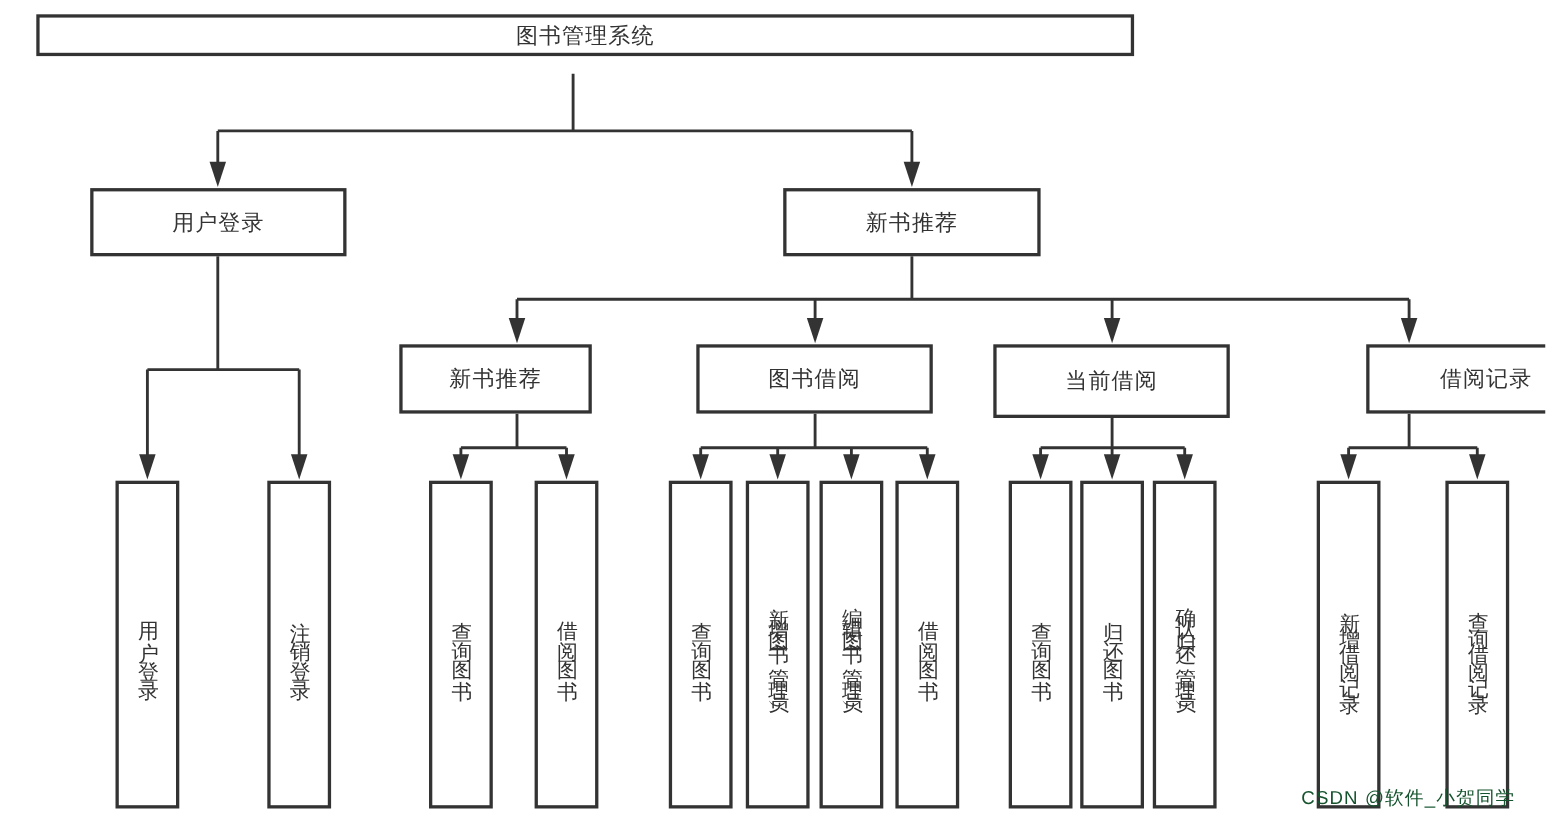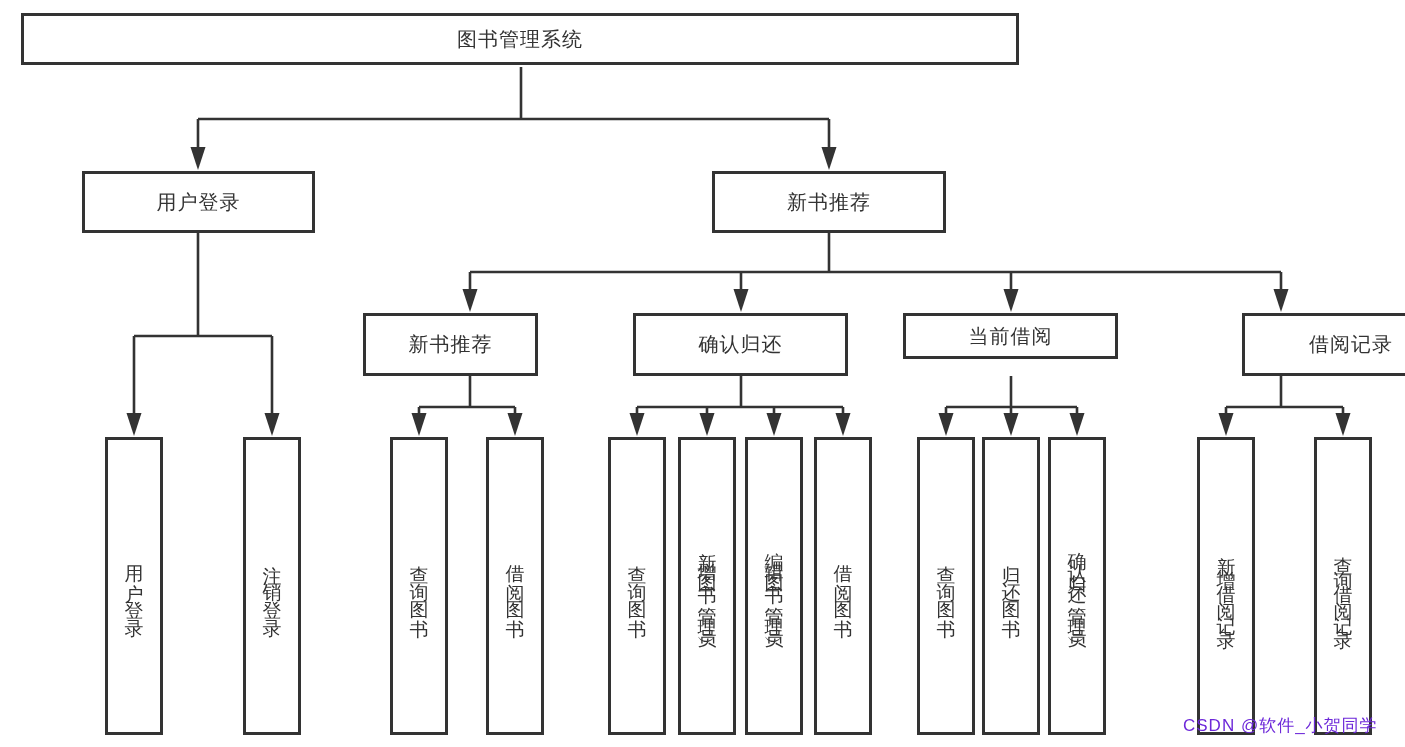--- a/index.html
+++ b/index.html
@@ -16,21 +16,21 @@
   .vbox{top:437px;width:58px;height:298px;}
   .vtext{
     writing-mode:vertical-rl;text-orientation:mixed;
     font-size:19px;line-height:1.05;white-space:nowrap;
   }
   .ls4{letter-spacing:18px;}
   .ls6{letter-spacing:15px;}
   .ls9{letter-spacing:11px;}
   .watermark{
     position:absolute;left:1183px;top:714px;z-index:3;
-    font-size:17px;color:#6d28d9;letter-spacing:1px;white-space:nowrap;
+    font-size:17px;color:#14532d;letter-spacing:1px;white-space:nowrap;
   }
 </style>
 </head>
 <body>
 
 <div class="canvas">
 
   <svg class="wires" viewBox="0 0 1405 747">
     <path d="M521 67 V119 M198 119 H829 M198 119 V150 M829 119 V150
          M198 232 V336 M134 336 H272 M134 336 V416 M272 336 V416
@@ -55,38 +55,38 @@
       <polygon points="766.5,413 781.5,413 774,436"></polygon>
       <polygon points="835.5,413 850.5,413 843,436"></polygon>
       <polygon points="938.5,413 953.5,413 946,436"></polygon>
       <polygon points="1003.5,413 1018.5,413 1011,436"></polygon>
       <polygon points="1069.5,413 1084.5,413 1077,436"></polygon>
       <polygon points="1218.5,413 1233.5,413 1226,436"></polygon>
       <polygon points="1335.5,413 1350.5,413 1343,436"></polygon>
     </g>
   </svg>
 
-  <div class="box hbox" style="left:21px;top:13px;width:998px;height:52px">
+  <div class="box hbox" style="left:33px;top:13px;width:998px;height:38px">
     <span>图书管理系统</span>
   </div>
 
   <div class="box hbox" style="left:82px;top:171px;width:233px;height:62px">
     <span>用户登录</span>
   </div>
   <div class="box hbox" style="left:712px;top:171px;width:234px;height:62px">
     <span>新书推荐</span>
   </div>
 
   <div class="box hbox" style="left:363px;top:313px;width:175px;height:63px">
     <span>新书推荐</span>
   </div>
   <div class="box hbox" style="left:633px;top:313px;width:215px;height:63px">
-    <span>确认归还</span>
+    <span>图书借阅</span>
   </div>
-  <div class="box hbox" style="left:903px;top:313px;width:215px;height:46px">
+  <div class="box hbox" style="left:903px;top:313px;width:215px;height:67px">
     <span>当前借阅</span>
   </div>
   <div class="box hbox" style="left:1242px;top:313px;width:218px;height:63px">
     <span>借阅记录</span>
   </div>
 
   <div class="box vbox" style="left:105px">
     <span class="vtext ls4">用户登录</span>
   </div>
   <div class="box vbox" style="left:243px">

